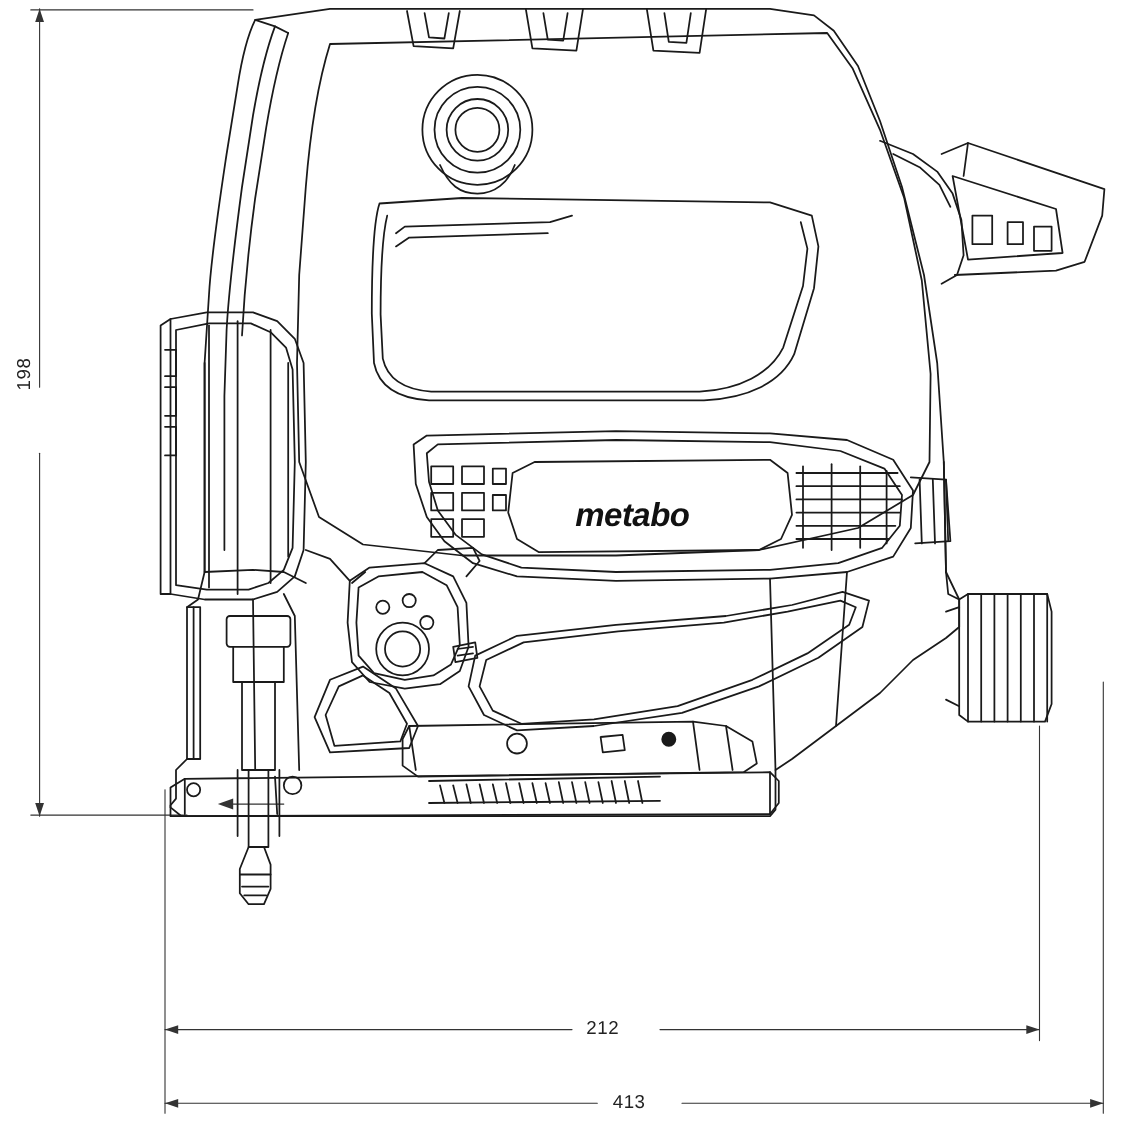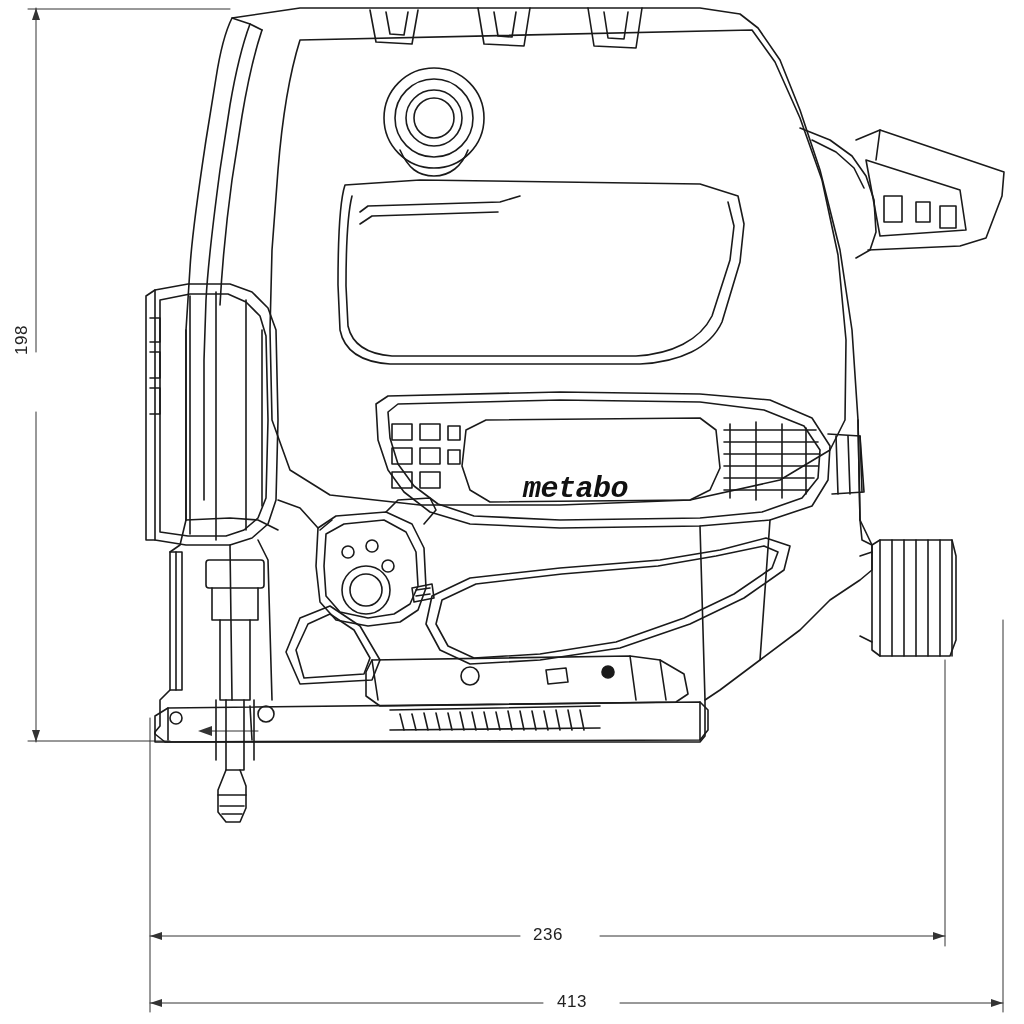--- a/index.html
+++ b/index.html
@@ -48,22 +48,22 @@
     left: 528px;
     top: 925px;
   }
   #label-width-227 {
     left: 552px;
     top: 992px;
   }
   .brand-text {
     position: absolute;
     left: 523px;
-    top: 472px;
-    font-family: Liberation Mono, monospace;
+    top: 452px;
+    font-family: Liberation Sans, sans-serif;
     font-weight: bold;
     font-size: 30px;
     letter-spacing: -0.5px;
     color: #111111;
     font-style: italic;
   }
 </style>
 </head>
 <body>
 
@@ -293,16 +293,16 @@
         <path d="M332,520 L320,530"></path>
         <path d="M278,500 L300,508 L318,528"></path>
         <path d="M186,330 L186,520"></path>
       </g>
     </g>
   </svg>
 
   <div class="brand-text">metabo</div>
 
   <div class="dim-label" id="label-height">198</div>
-  <div class="dim-label" id="label-width-212">236</div>
+  <div class="dim-label" id="label-width-212">212</div>
   <div class="dim-label" id="label-width-227">413</div>
 
 </div>
 
 </body></html>

